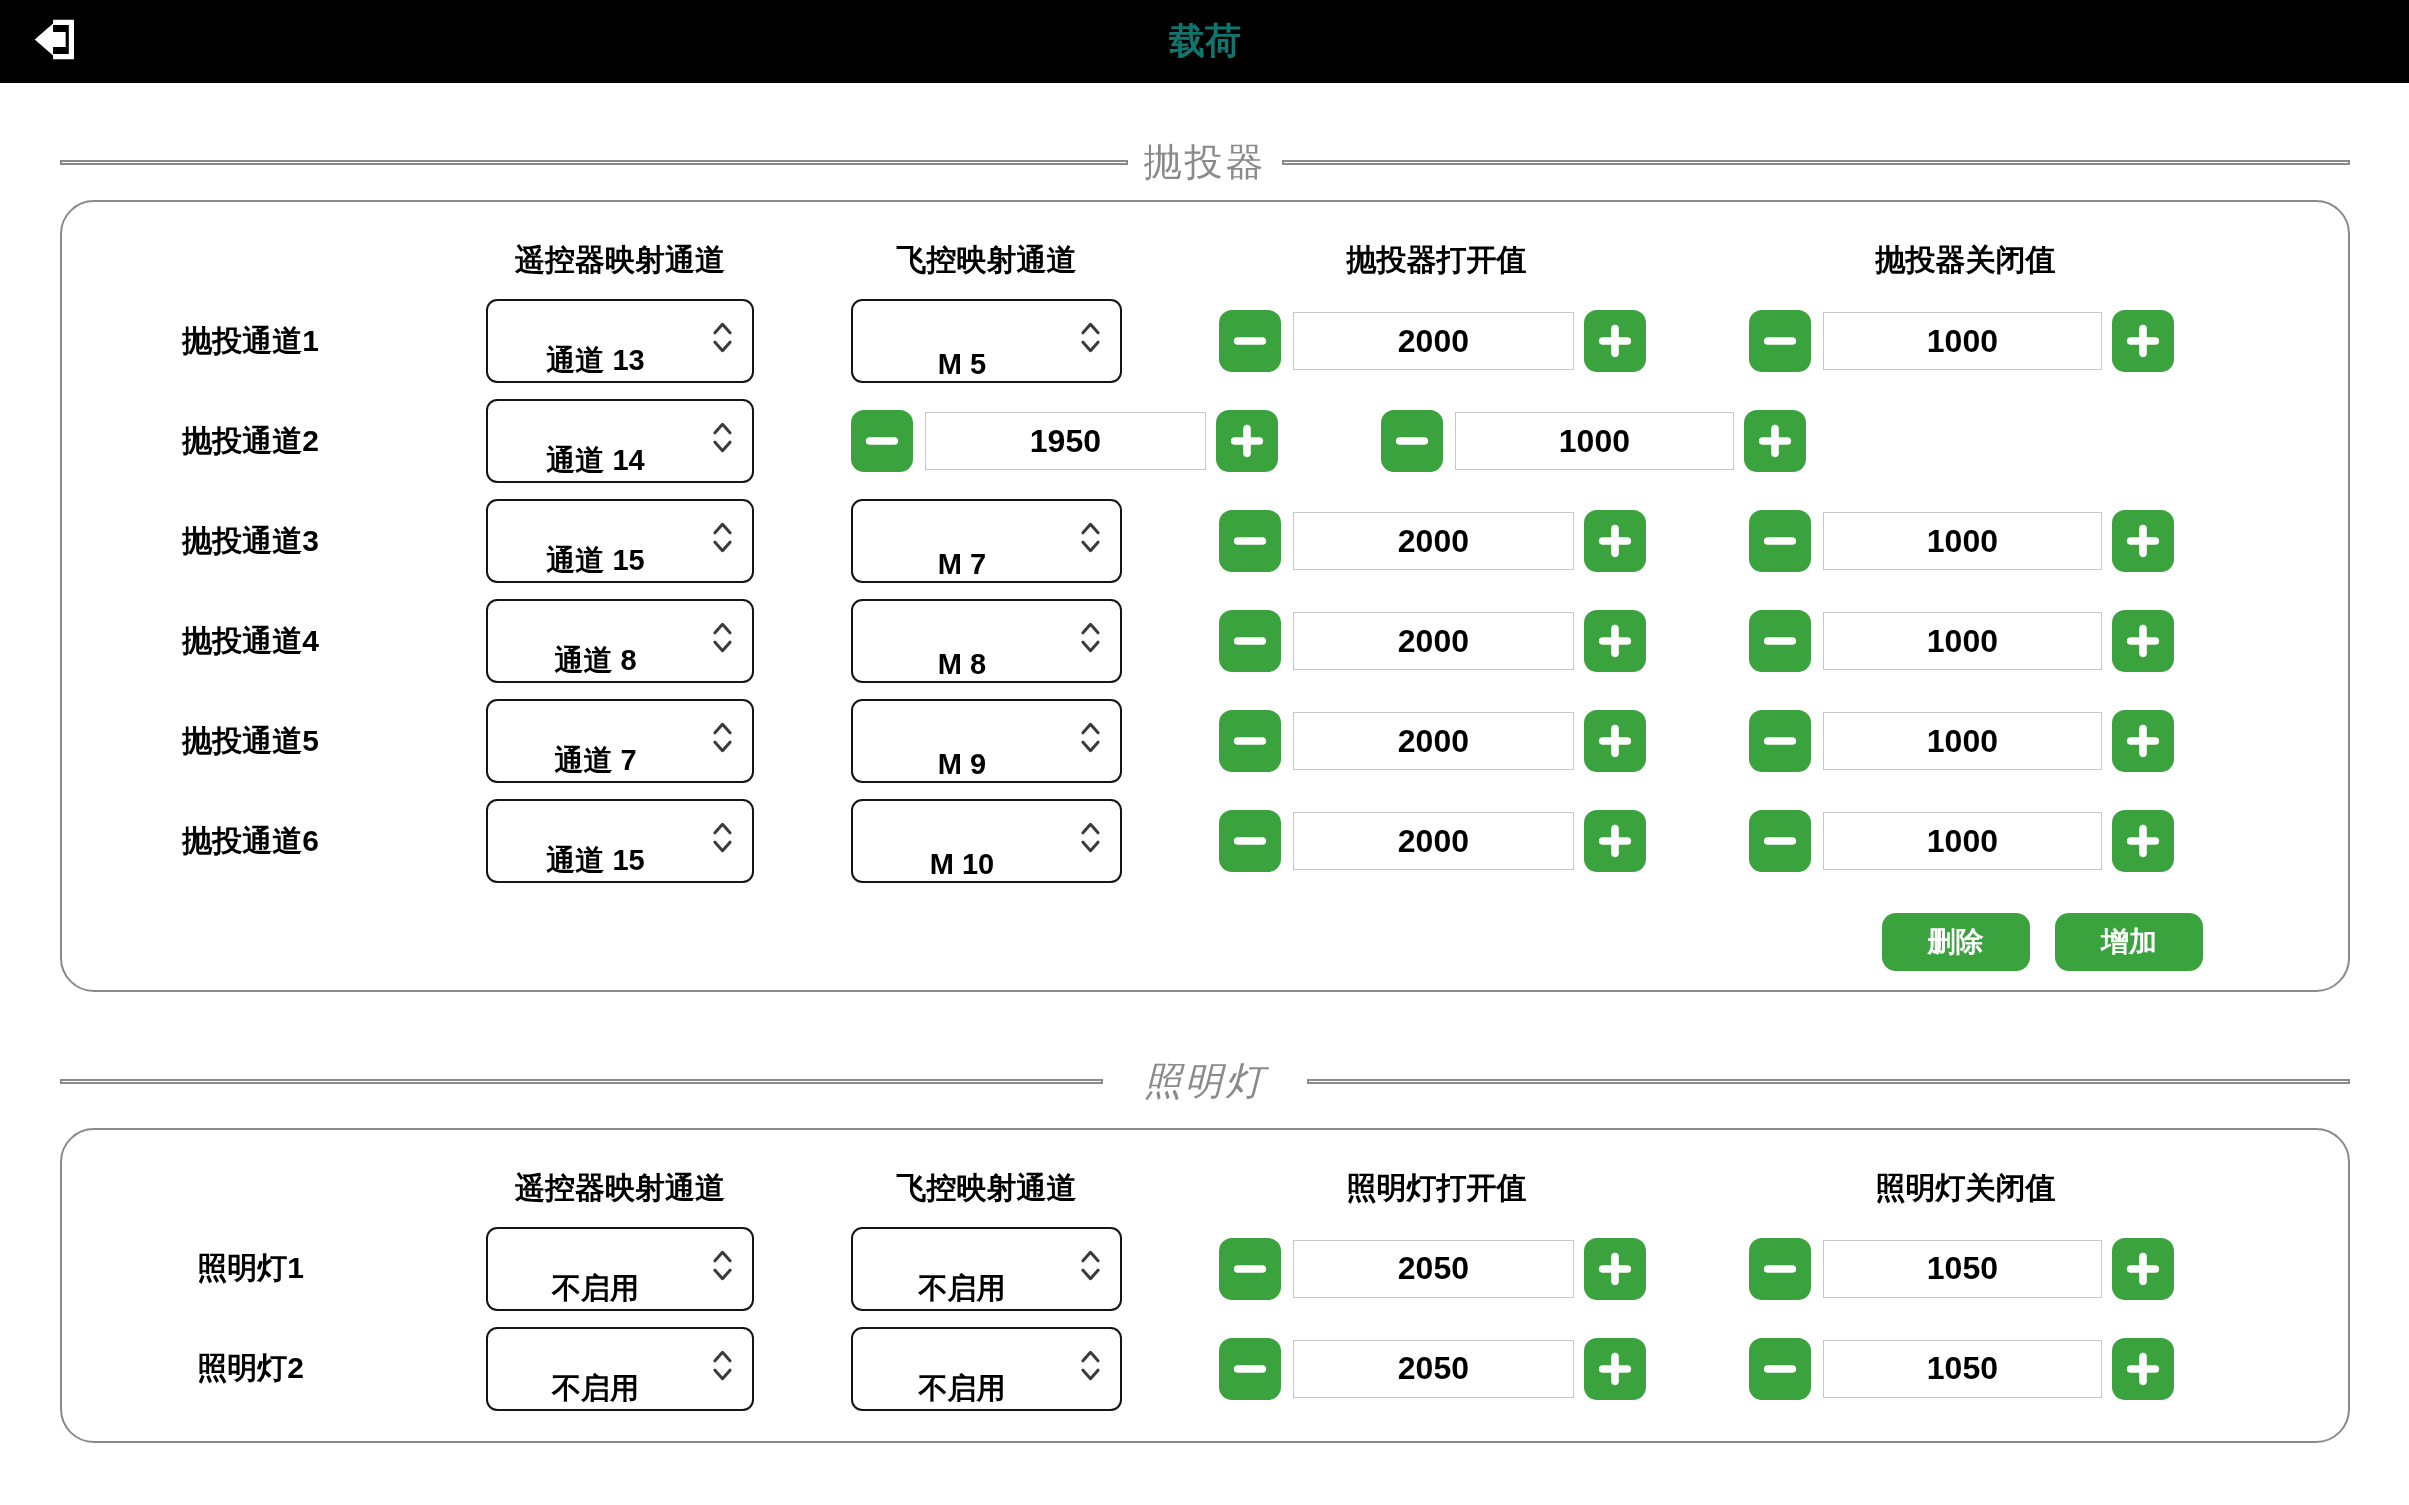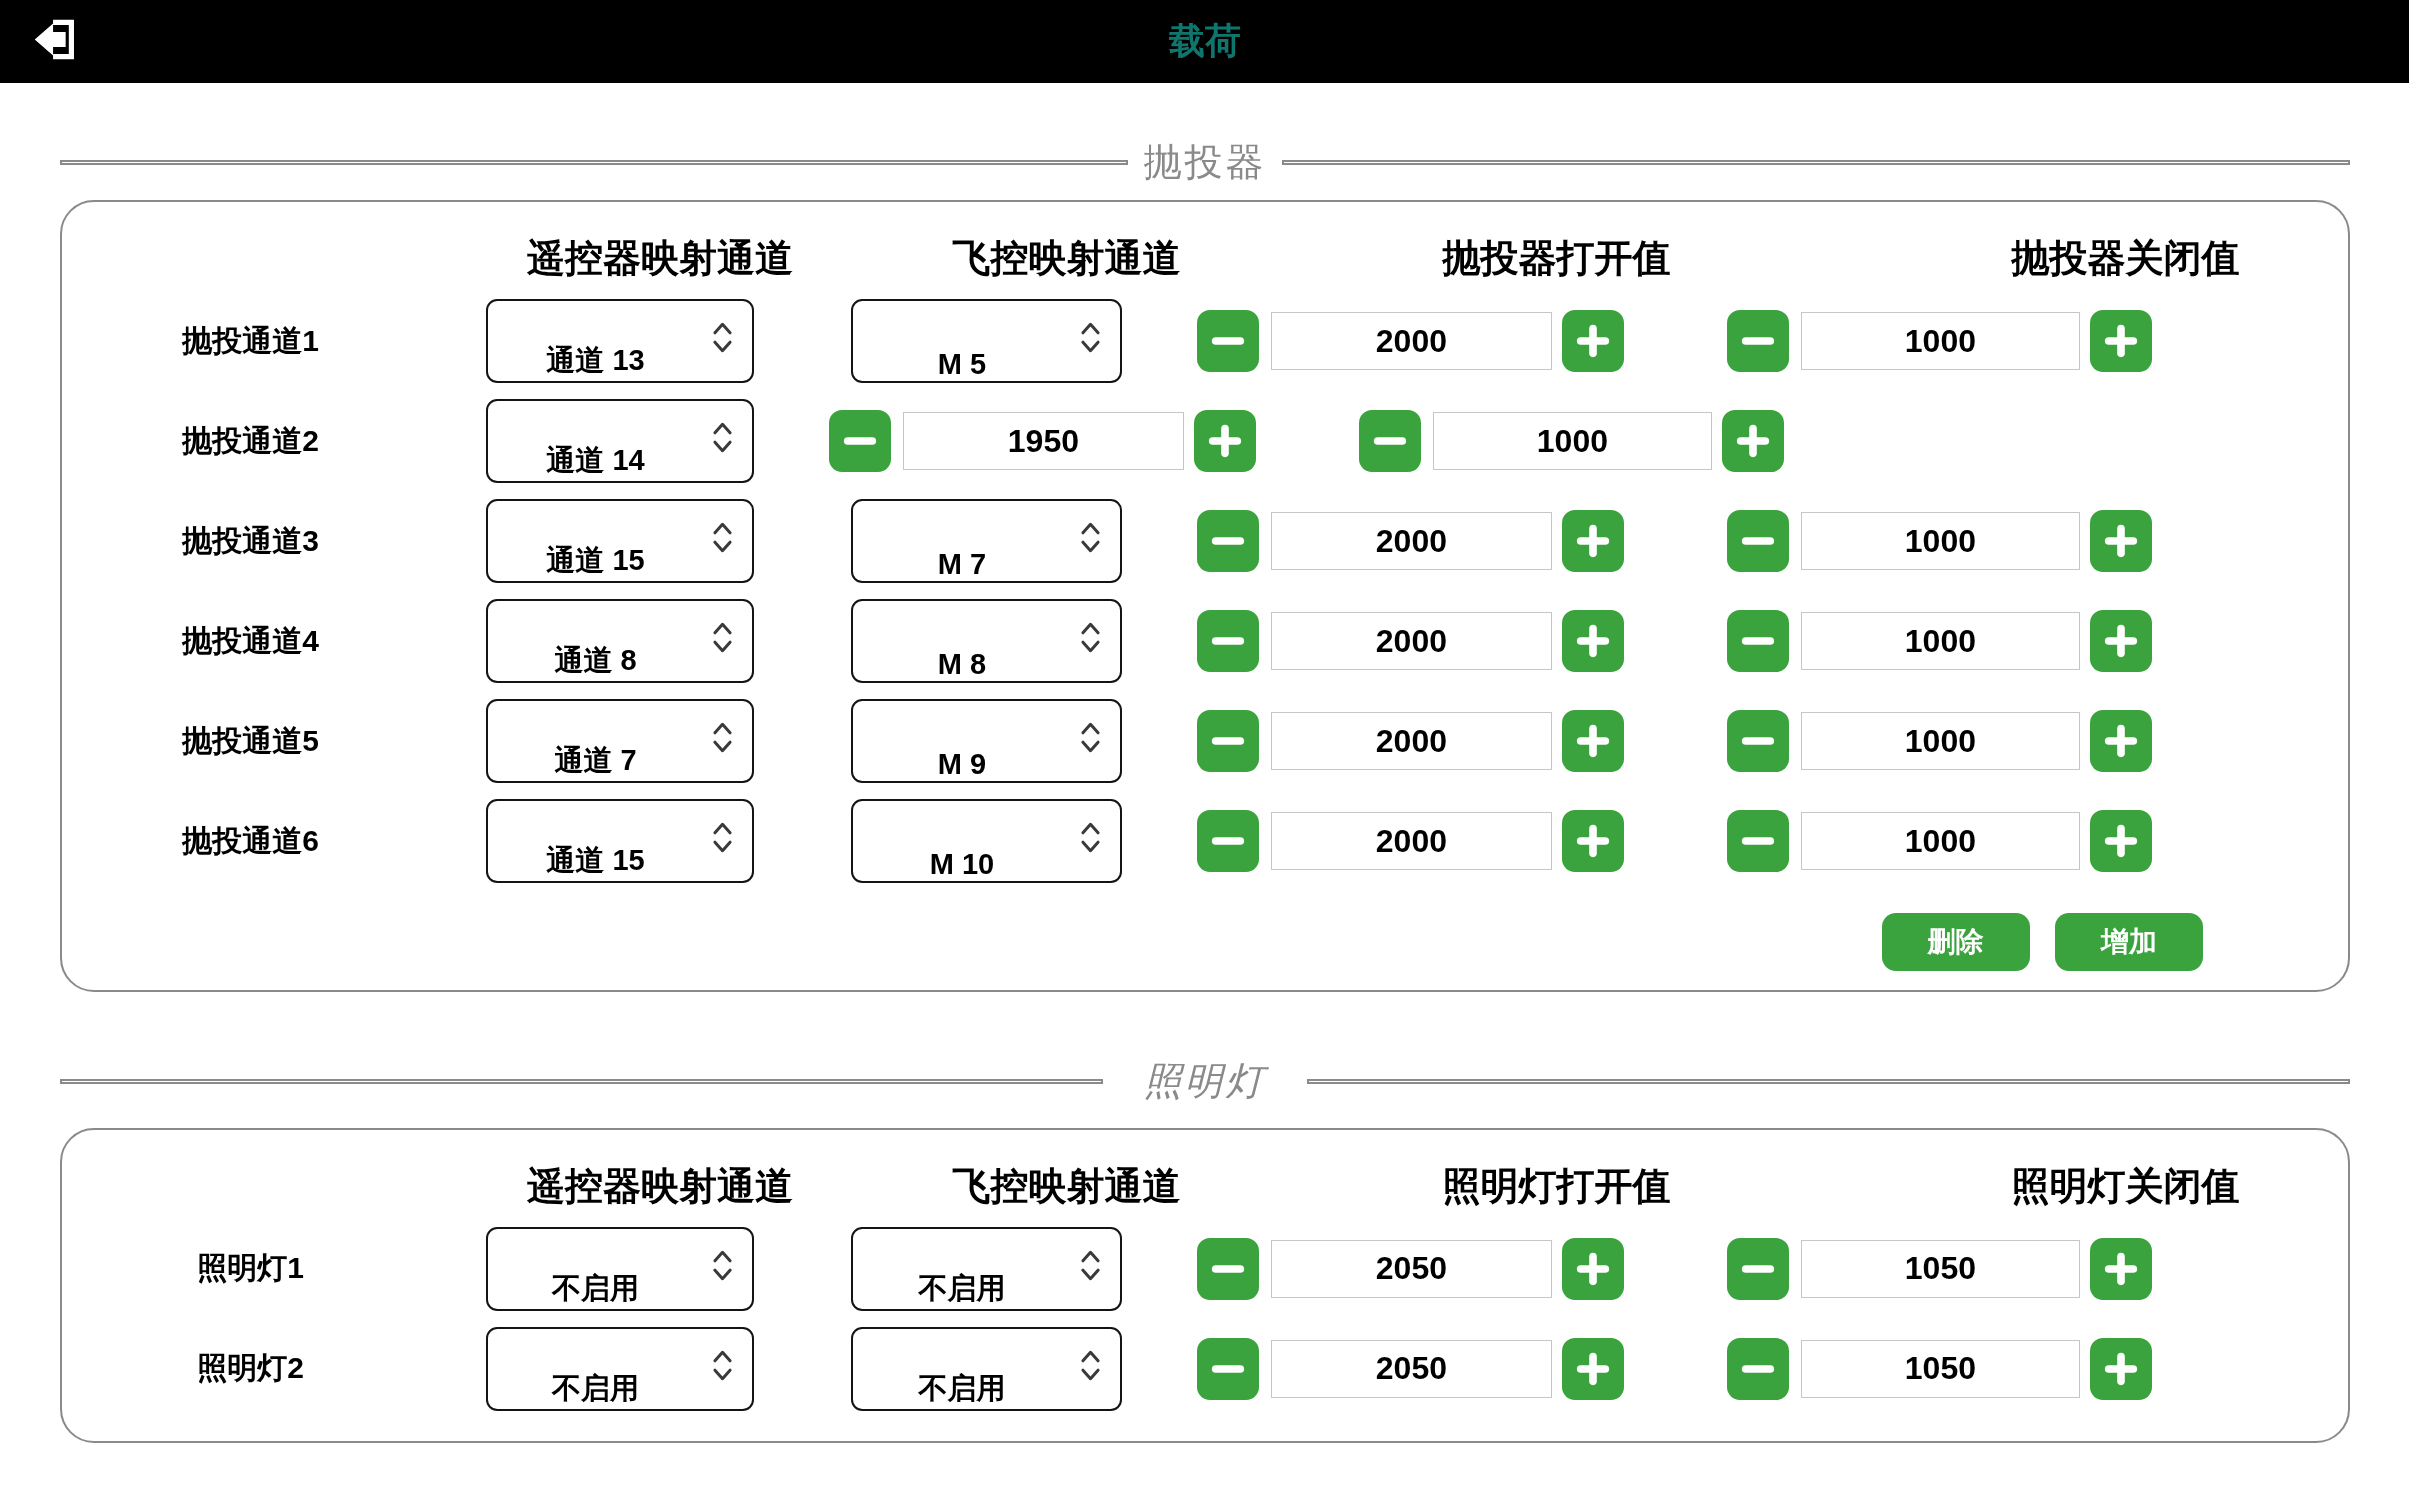--- a/index.html
+++ b/index.html
@@ -18,21 +18,21 @@
   .section-head.second { margin-top:66px;font-style:italic; }
   .bar { flex:1; height:4.7px; border:2.8px solid #8a8a8a; }
   .section-title { font-size:38px; color:#8a8a8a; font-weight:500; letter-spacing:2.8px; white-space:nowrap; }
 
   
   .panel { margin:14px 60px 0; border:2.8px solid #8a8a8a; border-radius:34px;
            padding:34px 0 19px; background:#fff; }
   .panel.light { margin-top:22.6px; padding-bottom:38px; }
 
   
-  .hdr-row { display:flex; align-items:center; height:45px; font-size:38px; font-weight:bold; color:#000;gap:40px; }
+  .hdr-row { display:flex; align-items:flex-end; height:45px; font-size:30px; font-weight:bold; color:#000; }
   .hdr-spacer { width:377px; }
   .hdr-rc   { width:268px; margin-left:47px;  text-align:center; white-space:nowrap; }
   .hdr-fc   { width:271px; margin-left:97px; text-align:center; white-space:nowrap; }
   .hdr-open { width:427px; margin-left:101px; text-align:center; white-space:nowrap; }
   .hdr-close{ width:425px; margin-left:103px; text-align:center; white-space:nowrap; }
 
   
   .rows { margin-top:26px; }
   .row { display:flex; align-items:center; height:68px; margin-bottom:32px; }
   .row:last-child { margin-bottom:0; }
@@ -40,21 +40,21 @@
 
   .select { position:relative; height:84px; background:#fff; border:2.4px solid #141414;
             border-radius:11.3px; display:flex; align-items:flex-end; justify-content:center;
             font-size:29px; font-weight:bold; color:#000; cursor:pointer; }
   .select.rc { width:268px; margin-left:47px; }
   .select.fc { width:271px; margin-left:97px; }
   .select .txt { padding-right:49px; white-space:nowrap; }
   .select .chev { position:absolute; right:19px; top:50%; transform:translateY(-50%); }
 
   .stepper { display:flex; align-items:center; }
-  .stepper.open  { width:427px; margin-left:75px; }
+  .stepper.open  { width:427px; margin-left:97px; }
   .stepper.close { width:425px; margin-left:103px; }
   .sq-btn { width:62px; height:62px; background:var(--green); border:none; border-radius:13px;
             display:flex; align-items:center; justify-content:center; cursor:pointer; flex:none; }
   .value-input { flex:1; height:58px; margin:0 10.4px 0 12.2px; border:1.9px solid #c6c6c6;
                  text-align:center; font-size:32px; font-weight:600; color:#000; background:#fff; min-width:0; }
 
   
   .actions { display:flex; justify-content:flex-end; gap:25.4px; margin:38px 145px 0 0; }
   .action-btn { height:58px; background:var(--green); color:#fff; border:none; border-radius:14px;
                 font-size:28px; font-weight:bold; padding:0 46px; display:flex; align-items:center;

